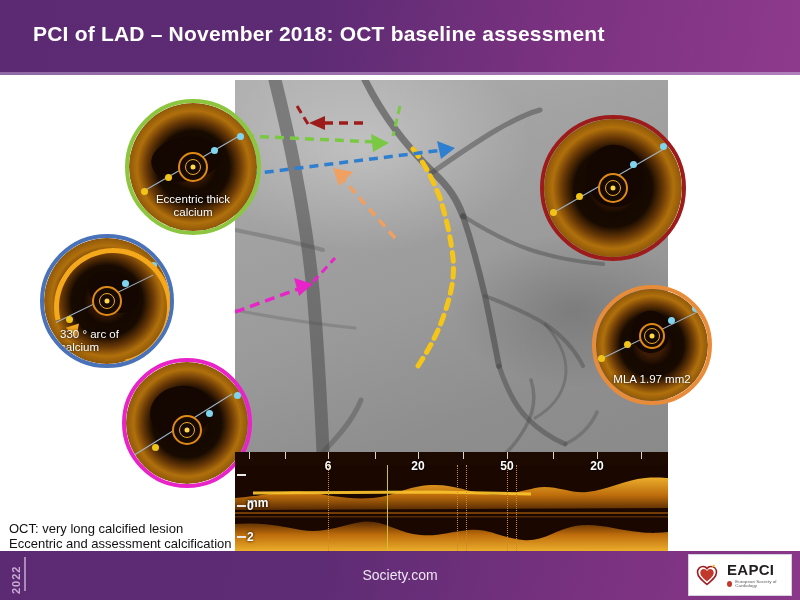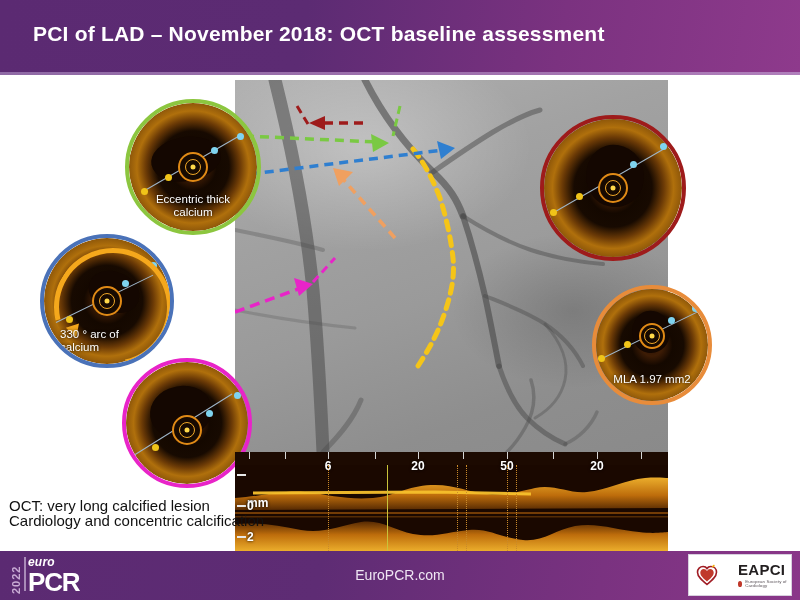--- a/index.html
+++ b/index.html
@@ -52,21 +52,21 @@
   .footer-center{
     position:absolute;left:0;top:567px;width:800px;text-align:center;
     color:#efe6f3;font-size:14px;
   }
   .eapci-box{
     position:absolute;left:688px;top:554px;width:104px;height:42px;
     background:#ffffff;border:1px solid #d8d0de;
     display:flex;align-items:center;padding-left:6px;box-sizing:border-box;
   }
   .eapci-heart{width:24px;height:24px;flex:0 0 24px;position:relative;}
-  .eapci-text{margin-left:19px;line-height:1;}
+  .eapci-text{margin-left:8px;line-height:1;}
   .eapci-text .big{color:#231f20;font-size:15px;font-weight:bold;letter-spacing:0.3px;display:block;}
   .eapci-sub{display:flex;align-items:center;margin-top:3px;}
   .eapci-dot{width:6px;height:6px;border-radius:50%;background:#c0392b;margin-right:3px;}
   .eapci-text .small{color:#5a5258;font-size:4.4px;letter-spacing:0.1px;display:block;}
 
   
   .angio{
     position:absolute;left:235px;top:80px;width:433px;height:372px;
     background:#9b9b9b;overflow:hidden;
   }
@@ -144,22 +144,22 @@
   .vscale-lbl{
     position:absolute;left:12px;color:#ffffff;font-size:12px;font-weight:bold;
     text-shadow:0 0 3px #000;
   }
   .lmode-guide{position:absolute;top:13px;bottom:0;width:1px;}
   .guide-solid-y{background:#c9c33a;}
   .guide-dot{border-left:1px dotted #c98a2a;width:0;}
 
   
   .caption{
-    position:absolute;left:9px;top:498px;
-    color:#111111;font-size:15px;line-height:15px;white-space:nowrap;
+    position:absolute;left:9px;top:521px;
+    color:#111111;font-size:13px;line-height:15px;white-space:nowrap;
   }
 </style>
 </head>
 <body>
 
 <div id="slide">
 
   <div class="header"></div>
   <div class="header-underline"></div>
   <div class="header-title">PCI of LAD – November 2018: OCT baseline assessment</div>
@@ -342,31 +342,27 @@
     <div class="lmode-guide guide-dot" style="left:93px;"></div>
     <div class="lmode-guide guide-solid-y" style="left:152px;"></div>
     <div class="lmode-guide guide-dot" style="left:222px;"></div>
     <div class="lmode-guide guide-dot" style="left:231px;"></div>
     <div class="lmode-guide guide-dot" style="left:272px;"></div>
     <div class="lmode-guide guide-dot" style="left:281px;"></div>
   </div>
 
   <div class="caption">
     <div>OCT: very long calcified lesion</div>
-    <div>Cardiology and concentric calcification</div>
+    <div>Eccentric and assessment calcification</div>
   </div>
 
   <div class="footer"></div>
   <div class="footer-year">2022</div>
   <div class="footer-logo-rule"></div>
-  <div class="footer-logo">
-    <span class="euro">euro</span>
-    <span class="pcr">PCR</span>
-  </div>
-  <div class="footer-center">EuroPCR.com</div>
+  <div class="footer-center">Society.com</div>
 
   <div class="eapci-box">
     <div class="eapci-heart">
       <svg viewBox="0 0 24 24" width="24" height="24">
         <path d="M12 21.5C7 17.5 2.5 13.8 2.5 9.3 2.5 5.9 5 3.5 8.1 3.5c2 0 3.3 1 3.9 2 .6-1 1.9-2 3.9-2 3.1 0 5.6 2.4 5.6 5.8 0 4.5-4.5 8.2-9.5 12.2z" fill="#ffffff" stroke="#a01c24" stroke-width="1.6"></path>
         <path d="M12 18.5C8.4 15.6 5.3 12.9 5.3 9.6c0-2.2 1.6-3.7 3.5-3.7 1.4 0 2.4.8 3.2 2 .8-1.2 1.8-2 3.2-2 1.9 0 3.5 1.5 3.5 3.7 0 3.3-3.1 6-6.7 8.9z" fill="#c0392b"></path>
         <path d="M16.8 3.2l2.2-1.6.9 1.5-2.4 1.6z" fill="#f0a90a"></path>
       </svg>
     </div>
     <div class="eapci-text">

